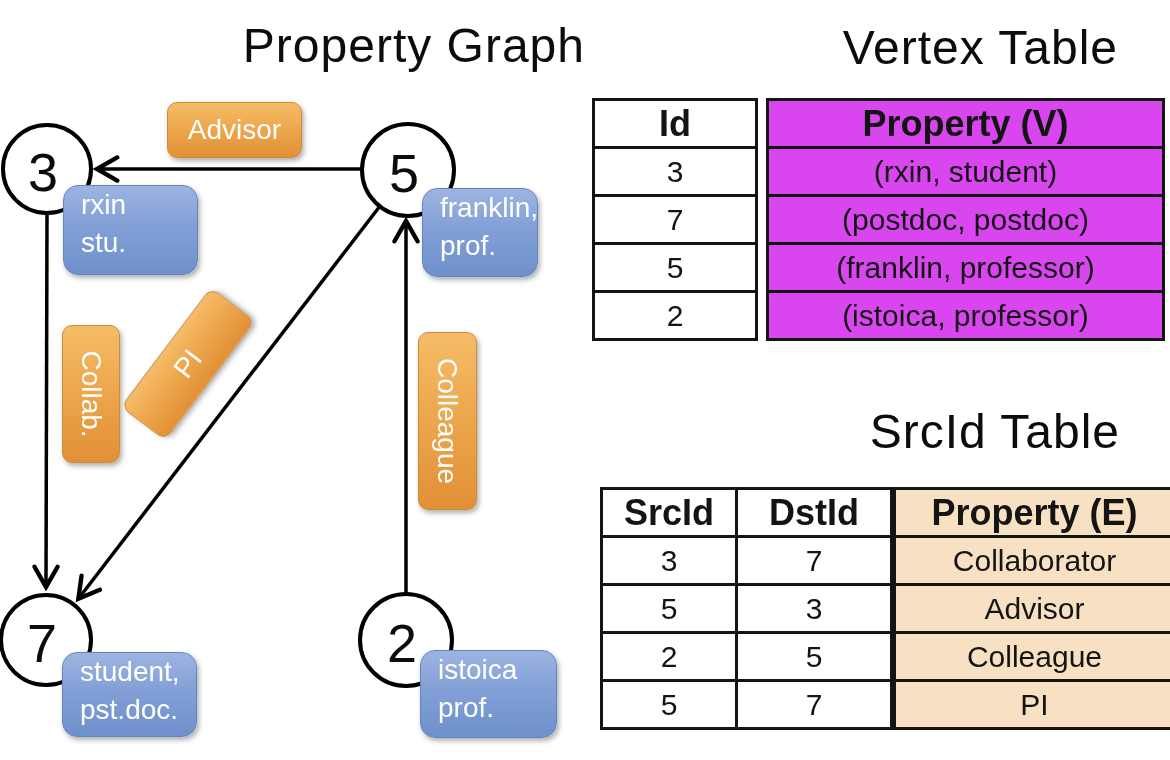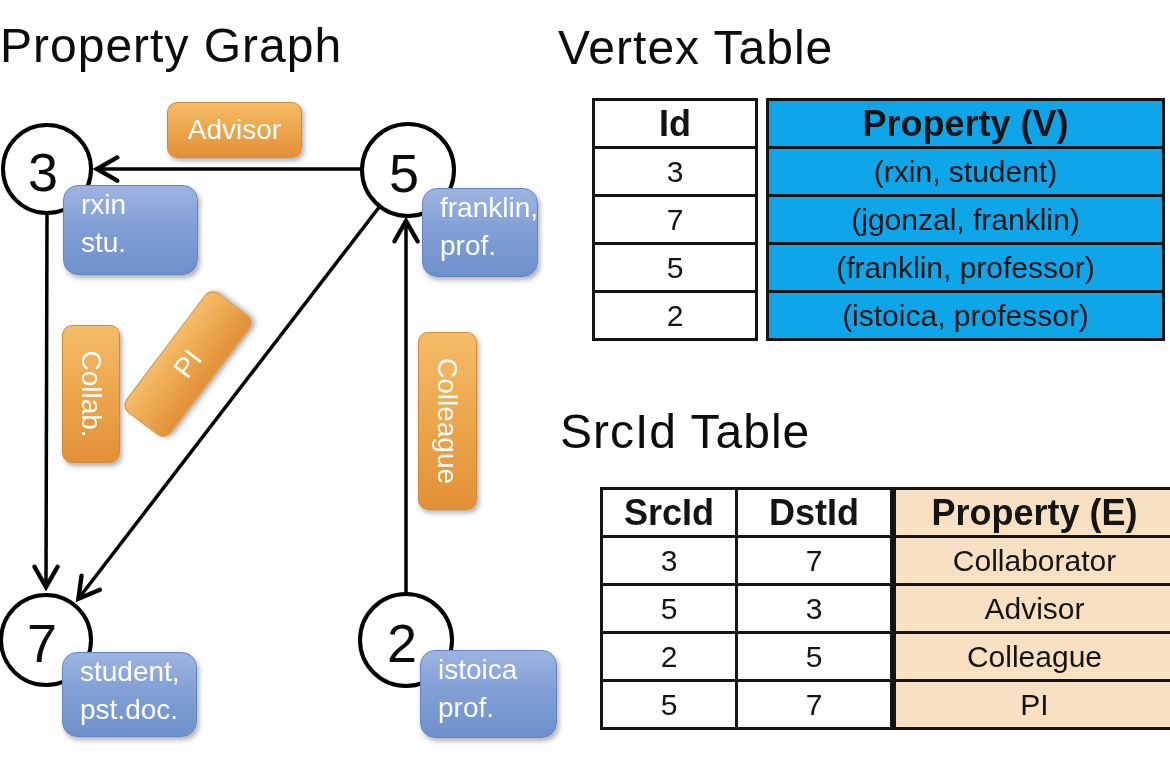--- a/index.html
+++ b/index.html
@@ -1,20 +1,20 @@
 <!DOCTYPE html>
 <html><head>
 <meta charset="utf-8">
 <style>
   * { margin:0; padding:0; box-sizing:border-box; }
   html,body { background:#fff; }
   body { font-family:"Liberation Sans","DejaVu Sans",sans-serif; }
   #canvas { position:relative; width:1170px; height:760px; background:#ffffff; overflow:hidden; }
 
-  .title { position:absolute; text-align:left; font-size:48px; font-weight:400;
+  .title { position:absolute; text-align:right; font-size:48px; font-weight:400;
            color:#0c0c0c; letter-spacing:1px; white-space:nowrap; }
   #graph-title  { left:0;   top:18px;  width:585px; }
   #vertex-title { left:558px; top:20px; width:560px; }
   #edge-title   { left:560px; top:404px; width:560px; }
 
   
   #graph-svg { position:absolute; left:0; top:0; }
 
   
   .edge-label { position:absolute; display:flex; align-items:center; justify-content:center;
@@ -41,21 +41,21 @@
   #node-box-istoica  { left:420px; top:650px; width:137px; height:88px; }
 
   
   .table-wrap { position:absolute; display:flex; }
   #vertex-table-wrap { left:592px; top:98px;  gap:8px; }
   #edge-table-wrap   { left:600px; top:487px; }
   table { border-collapse:collapse; table-layout:fixed; }
   th,td { border:3px solid #141414; text-align:center; vertical-align:middle;
           height:48px; font-size:30px; color:#141414; overflow:hidden; white-space:nowrap; }
   th { font-size:36px; font-weight:bold; }
-  .fill-blue th,.fill-blue td { background:#0ea5e9; }
+  .fill-blue th,.fill-blue td { background:#d946ef; }
   .fill-tan th,.fill-tan td  { background:#f8e0c3; }
 </style>
 </head>
 <body>
 
 <div id="canvas">
 
   <div id="graph-title" class="title">Property Graph</div>
   <div id="vertex-title" class="title">Vertex Table</div>
   <div id="edge-title" class="title">SrcId Table</div>
@@ -135,21 +135,21 @@
       </table>
     <table style="width:399px;" class="fill-blue">
       <tbody>
           <tr>
             <th>Property (V)</th>
           </tr>
       <tr>
             <td>(rxin, student)</td>
           </tr>
       <tr>
-            <td>(jgonzal, franklin)</td>
+            <td>(postdoc, postdoc)</td>
           </tr>
       <tr>
             <td>(franklin, professor)</td>
           </tr>
       <tr>
             <td>(istoica, professor)</td>
           </tr>
     </tbody>
       </table>
   </div>

